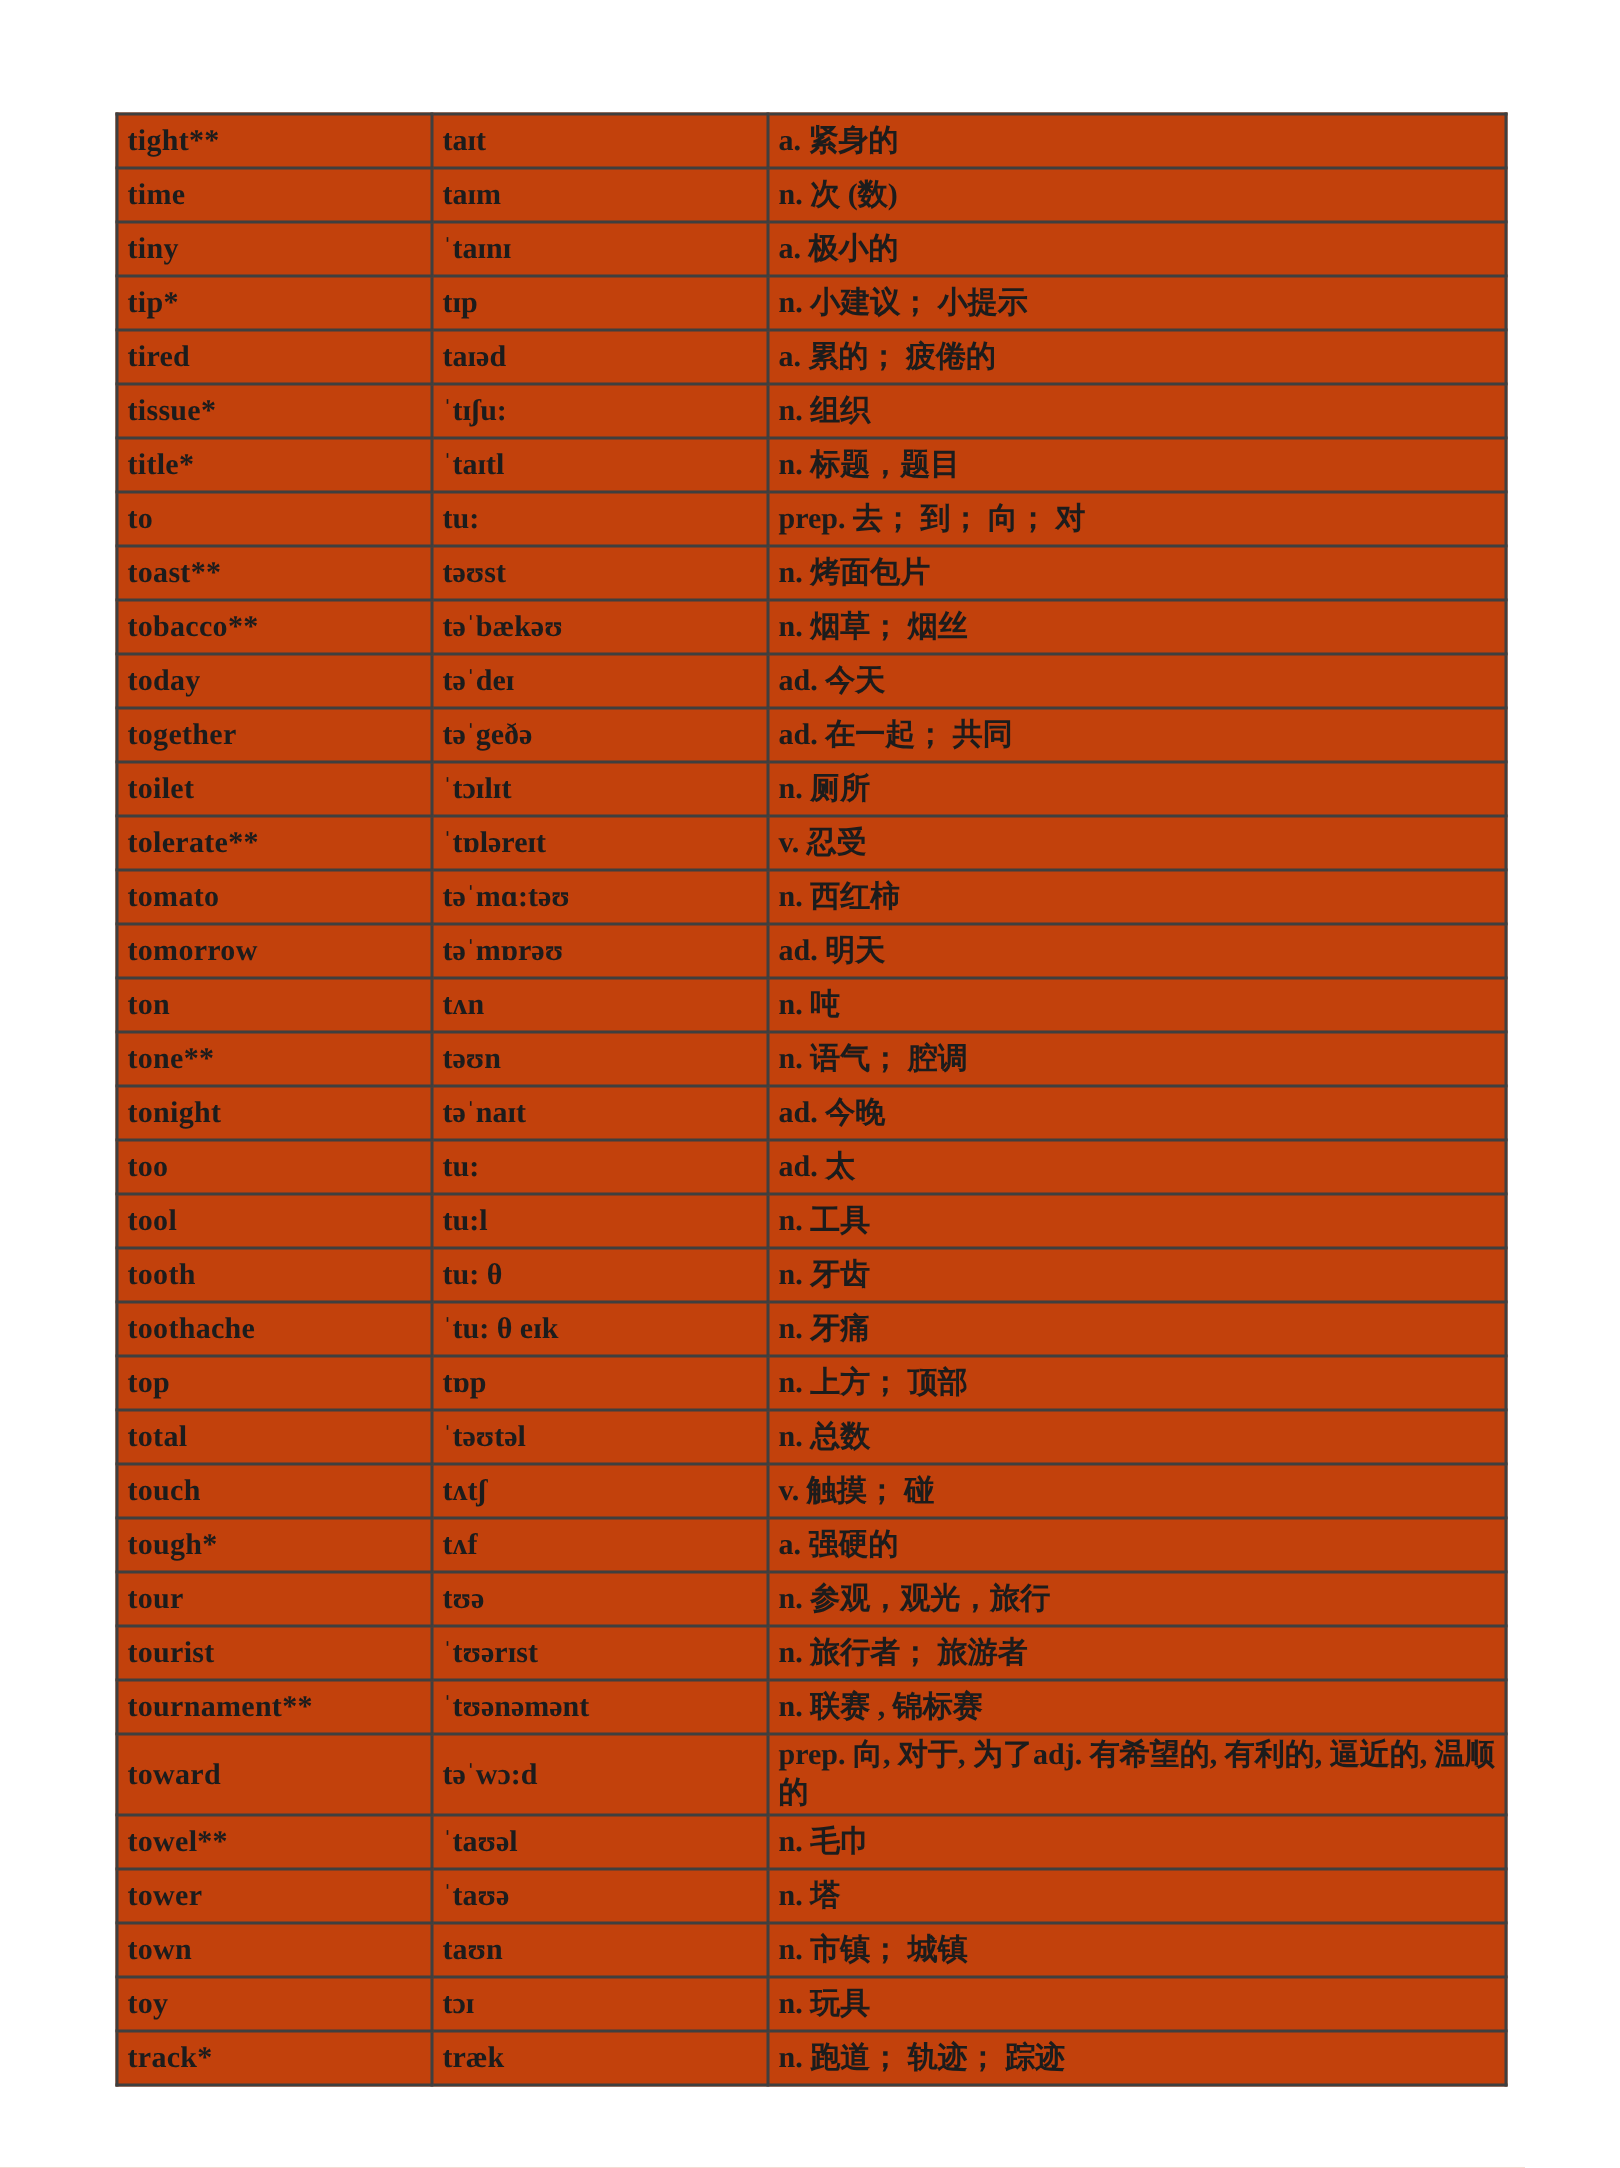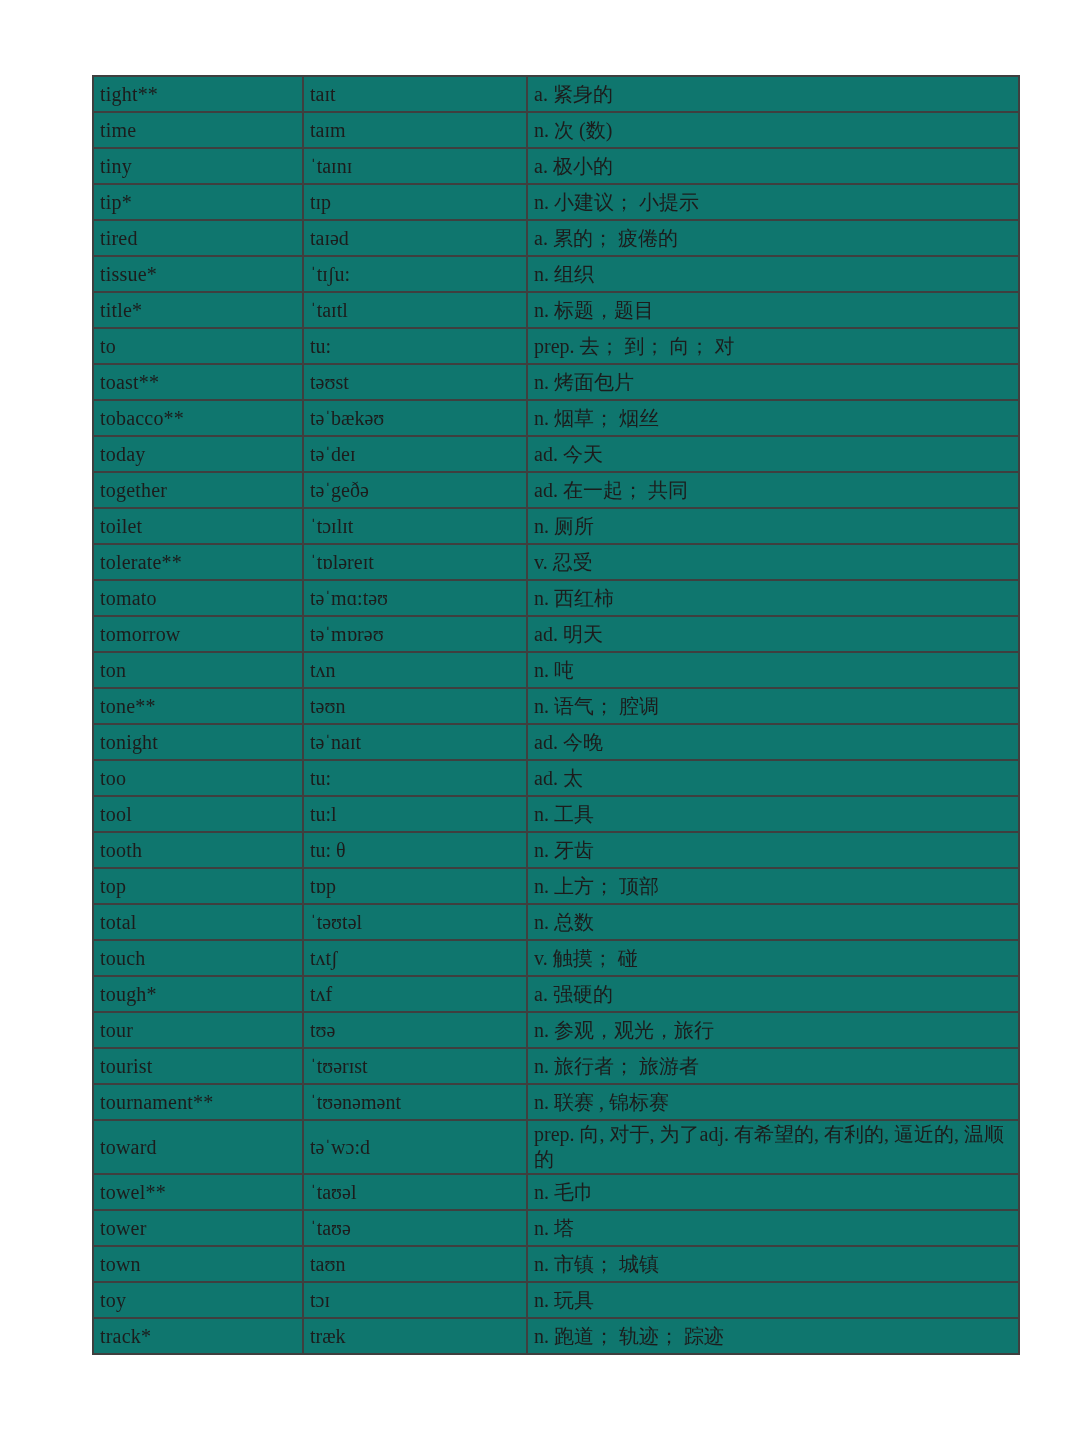--- a/index.html
+++ b/index.html
@@ -15,26 +15,27 @@
     color: #1c1c1c;
   }
   .page {
     position: absolute;
     left: 0; top: 0;
     width: 1080px; height: 1445px;
     background: #ffffff;
   }
   table.vocab {
     position: absolute;
-    left: 92px;
+    left: 77px;
     top: 75px;
     width: 926px;
     border-collapse: collapse;
     table-layout: fixed;
-    background: #0f766e;
+    background: #c2410c;
+    font-weight: bold;
   }
   table.vocab td {
     border: 2px solid #3f3f3f;
     height: 32px;
     padding: 1px 4px 1px 6px;
     font-size: 20px;
     line-height: 1.25;
     vertical-align: middle;
     overflow: hidden;
     word-break: break-all;
@@ -158,20 +159,25 @@
           <td class="col-word">tool</td>
           <td class="col-ipa">tu:l</td>
           <td class="col-meaning">n. 工具</td>
         </tr>
         <tr>
           <td class="col-word">tooth</td>
           <td class="col-ipa">tu: θ</td>
           <td class="col-meaning">n. 牙齿</td>
         </tr>
         <tr>
+          <td class="col-word">toothache</td>
+          <td class="col-ipa">ˈtu: θ eɪk</td>
+          <td class="col-meaning">n. 牙痛</td>
+        </tr>
+        <tr>
           <td class="col-word">top</td>
           <td class="col-ipa">tɒp</td>
           <td class="col-meaning">n. 上方； 顶部</td>
         </tr>
         <tr>
           <td class="col-word">total</td>
           <td class="col-ipa">ˈtəʊtəl</td>
           <td class="col-meaning">n. 总数</td>
         </tr>
         <tr>

